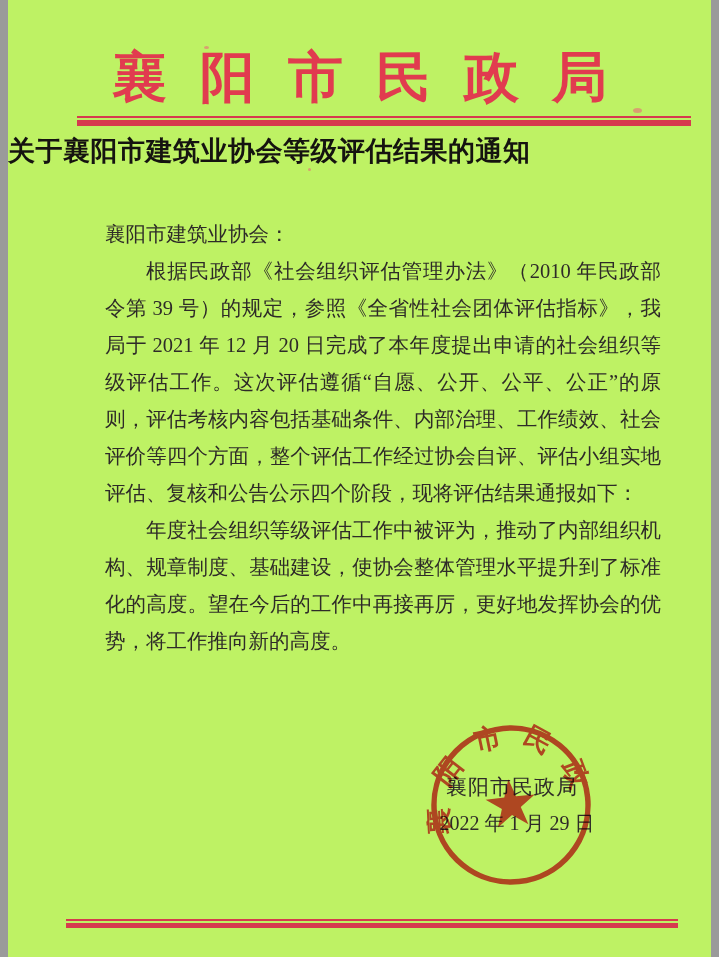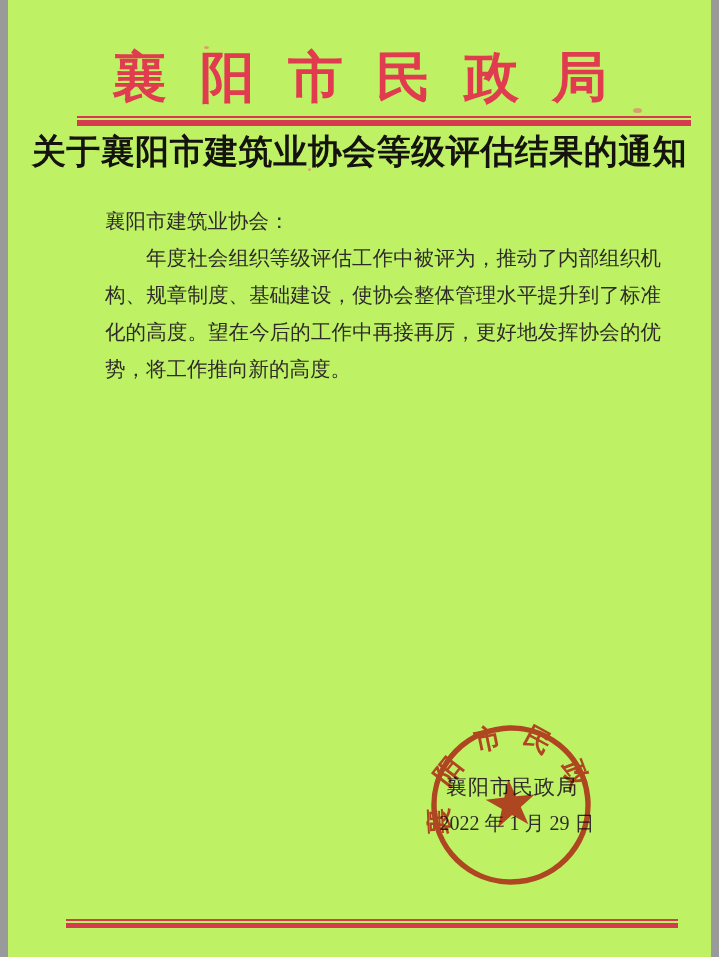--- a/index.html
+++ b/index.html
@@ -54,33 +54,32 @@
   }
   .rule-bottom .rule-thin { height: 2px; margin-bottom: 2px; }
   .rule-bottom .rule-thick { height: 5px; }
 
   .doc-title {
     position: absolute;
     top: 131px;
     left: 0;
     width: 100%;
     margin: 0;
-    text-align: center;
-    font-size: 34px;
+    font-size: 27px;
     font-weight: bold;
     color: #151310;
     letter-spacing: 0.5px;
     line-height: 40px;
     font-family: "Liberation Sans", "DejaVu Sans", sans-serif;
   }
 
   
   .doc-body {
     position: absolute;
-    top: 203px;
+    top: 216px;
     left: 97px;
     width: 556px;
     font-size: 20.5px;
     line-height: 37px;
     color: #2e2b28;
     text-align: justify;
   }
   .doc-body p {
     margin: 0;
   }
@@ -141,20 +140,21 @@
 
   <div class="double-rule rule-top">
     <div class="rule-thin"></div>
     <div class="rule-thick"></div>
   </div>
 
   <h1 class="doc-title">关于襄阳市建筑业协会等级评估结果的通知</h1>
 
   <div class="doc-body">
     <p class="salutation">襄阳市建筑业协会：</p>
+    <p class="para">根据民政部《社会组织评估管理办法》（2010 年民政部令第 39 号）的规定，参照《全省性社会团体评估指标》，我局于 2021 年 12 月 20 日完成了本年度提出申请的社会组织等级评估工作。这次评估遵循“自愿、公开、公平、公正”的原则，评估考核内容包括基础条件、内部治理、工作绩效、社会评价等四个方面，整个评估工作经过协会自评、评估小组实地评估、复核和公告公示四个阶段，现将评估结果通报如下：</p>
     <p class="para">年度社会组织等级评估工作中被评为，推动了内部组织机构、规章制度、基础建设，使协会整体管理水平提升到了标准化的高度。望在今后的工作中再接再厉，更好地发挥协会的优势，将工作推向新的高度。</p>
   </div>
 
   <div class="signature-org">襄阳市民政局</div>
   <div class="signature-date">2022 年 1 月 29 日</div>
 
   <div class="seal">
     <svg width="172" height="172" viewBox="0 0 172 172">
       <circle cx="86" cy="86" r="77" fill="none" stroke="#e93b44" stroke-width="5.5"></circle>
       <path id="sealArc" d="M 26 112 A 64 64 0 1 1 146 112" fill="none"></path>

